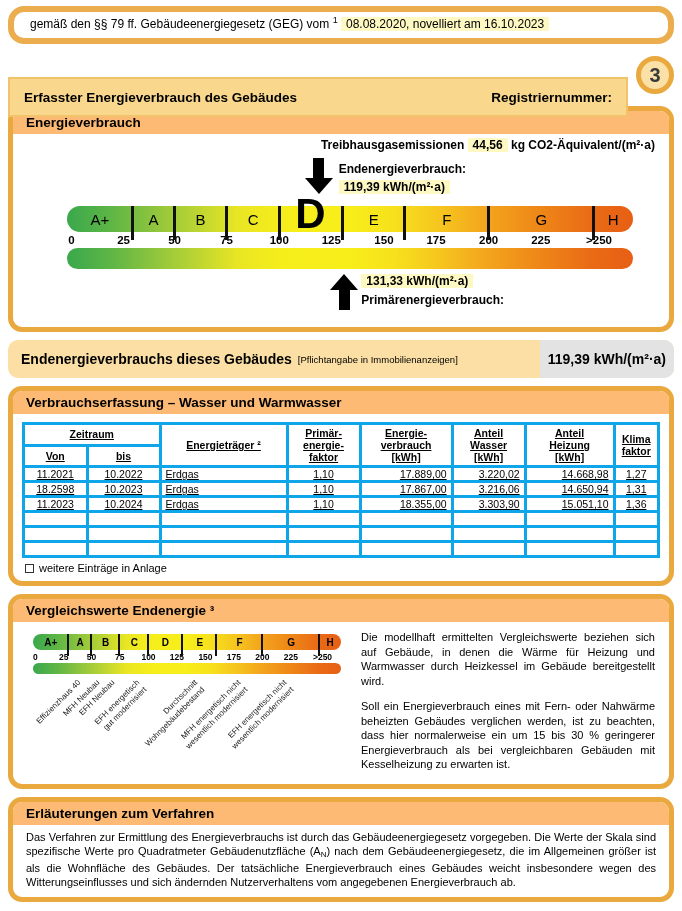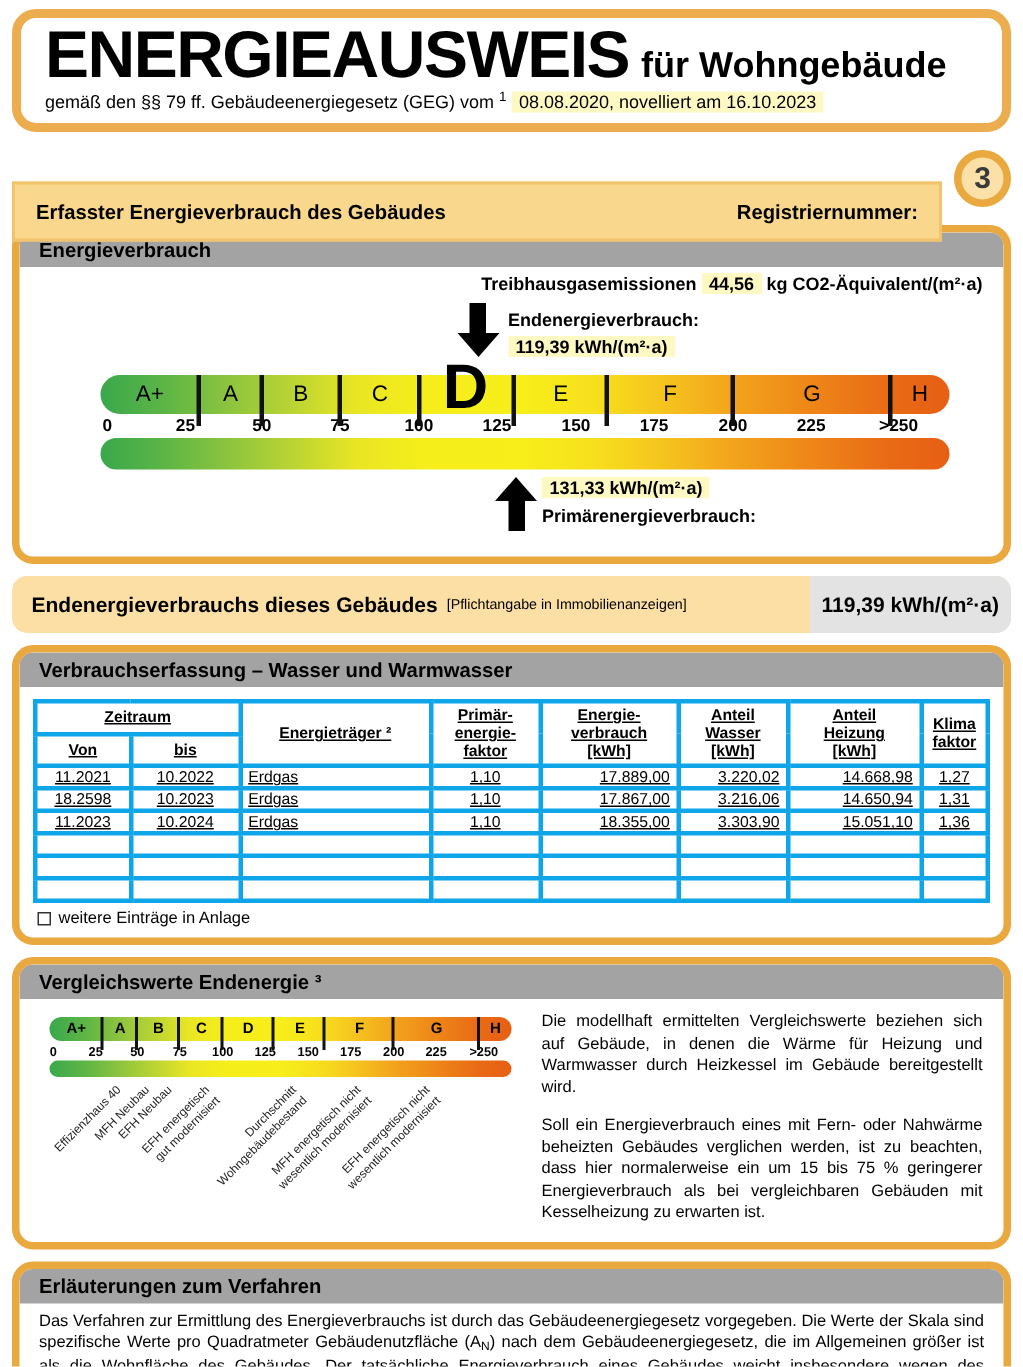--- a/index.html
+++ b/index.html
@@ -3,21 +3,21 @@
 <meta charset="utf-8">
 <style>
   * { margin:0; padding:0; box-sizing:border-box; }
   body {
     width:682px; height:911px; overflow:hidden; background:#fff;
     font-family:"Liberation Sans", sans-serif; color:#000;
     padding:6px 8px;
   }
   .hl { background:#fef9c3; padding:0 5px; }
   .box { border:5px solid #E9A93F; border-radius:14px; background:#fff; overflow:hidden; }
-  .box-header { background:#a3a3a3; padding:4px 13px; font-weight:bold; font-size:13.5px; }
+  .box-header { background:#fdba74; padding:4px 13px; font-weight:bold; font-size:13.5px; }
 
   
   .title-box { border:6px solid #EBAD4E; border-radius:16px; padding:3px 16px 7px; margin-bottom:8px; }
   .title-line { display:flex; align-items:baseline; gap:8px; }
   .title-main { font-size:44px; font-weight:900; letter-spacing:-1px; line-height:1.0; }
   .title-sub { font-size:24px; font-weight:bold; }
   .law-line { font-size:12px; margin-top:0px; }
   .law-line sup { font-size:9px; }
 
   
@@ -92,24 +92,20 @@
 
   
   .expl-text { padding:5px 13px 8px; font-size:11px; text-align:justify; line-height:1.3; }
   .expl-text sub { font-size:8px; vertical-align:-2px; }
   .spacer8 { height:8px; }
 </style>
 </head>
 <body>
 
 <div class="title-box">
-  <div class="title-line">
-    <span class="title-main">ENERGIEAUSWEIS</span>
-    <span class="title-sub">für Wohngebäude</span>
-  </div>
   <div class="law-line">
     <span>gemäß den §§ 79 ff. Gebäudeenergiegesetz (GEG) vom</span>
     <sup>1</sup>
     <span class="hl">08.08.2020, novelliert am 16.10.2023</span>
   </div>
 </div>
 
 <div class="reg-row">
   <div class="reg-bar">
     <span class="reg-label">Erfasster Energieverbrauch des Gebäudes</span>
@@ -354,21 +350,21 @@
 Wohngebäudebestand</div>
           <div class="rot-label" style="left:calc(66% - 120px); top:2px;">MFH energetisch nicht
 wesentlich modernisiert</div>
           <div class="rot-label" style="left:calc(81% - 120px); top:2px;">EFH energetisch nicht
 wesentlich modernisiert</div>
         </div>
       </div>
     </div>
     <div class="cmp-right">
       <p>Die modellhaft ermittelten Vergleichswerte beziehen sich auf Gebäude, in denen die Wärme für Heizung und Warmwasser durch Heizkessel im Gebäude bereitgestellt wird.</p>
-      <p>Soll ein Energieverbrauch eines mit Fern- oder Nahwärme beheizten Gebäudes verglichen werden, ist zu beachten, dass hier normalerweise ein um 15 bis 75 % geringerer Energieverbrauch als bei vergleichbaren Gebäuden mit Kesselheizung zu erwarten ist.</p>
+      <p>Soll ein Energieverbrauch eines mit Fern- oder Nahwärme beheizten Gebäudes verglichen werden, ist zu beachten, dass hier normalerweise ein um 15 bis 30 % geringerer Energieverbrauch als bei vergleichbaren Gebäuden mit Kesselheizung zu erwarten ist.</p>
     </div>
   </div>
 </div>
 
 <div class="spacer8"></div>
 
 <div class="box">
   <div class="box-header">Erläuterungen zum Verfahren</div>
   <div class="expl-text">
     <span>Das Verfahren zur Ermittlung des Energieverbrauchs ist durch das Gebäudeenergiegesetz vorgegeben. Die Werte der Skala sind spezifische Werte pro Quadratmeter Gebäudenutzfläche (A</span><sub>N</sub><span>) nach dem Gebäudeenergiegesetz, die im Allgemeinen größer ist als die Wohnfläche des Gebäudes. Der tatsächliche Energieverbrauch eines Gebäudes weicht insbesondere wegen des Witterungseinflusses und sich ändernden Nutzerverhaltens vom angegebenen Energieverbrauch ab.</span>

